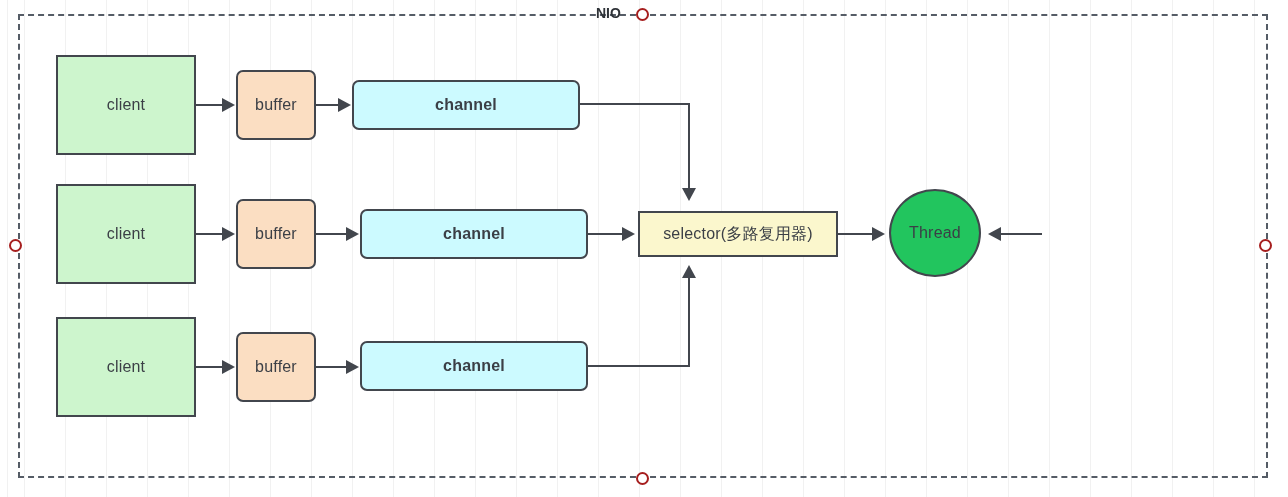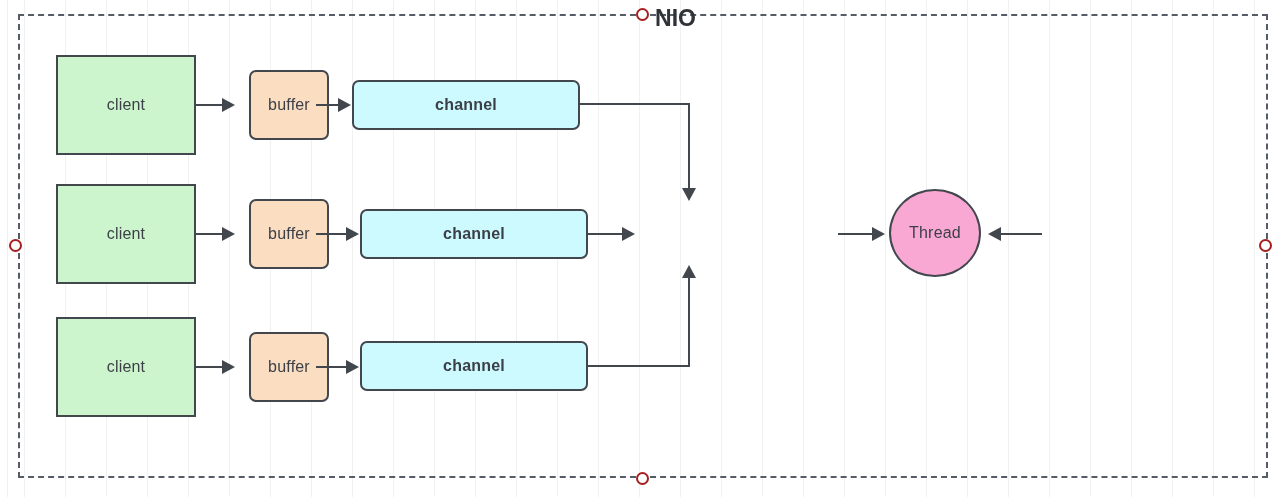--- a/index.html
+++ b/index.html
@@ -57,26 +57,26 @@
     display: flex;
     align-items: center;
     justify-content: center;
     color: #3b3f46;
     font-size: 16px;
     letter-spacing: .2px;
     text-align: center;
     line-height: 1.2;
   }
   .node.client   { background: #cdf5cd; border-radius: 0; }
-  .node.buffer   { background: #fbdec2; border-radius: 7px; margin-left: 13px; }
+  .node.buffer   { background: #fbdec2; border-radius: 7px; }
   .node.channel  { background: #ccfaff; border-radius: 7px; font-weight: bold; }
   .node.selector { background: #fbf7cd; border-radius: 0; font-size: 16px; }
   .node.server   { background: #fbcdcd; border-radius: 0; }
   .node.thread {
-    background: #f9a8d4;
+    background: #22c55e;
     border-radius: 50%;
   }
 
   
   .seg {
     position: absolute;
     background: #42464d;
   }
   .seg.h { height: 2px; }
   .seg.v { width: 2px; }
@@ -105,22 +105,22 @@
     border-left: 7px solid transparent;
     border-right: 7px solid transparent;
     border-bottom: 13px solid #42464d;
   }
 
   .diagram-title {
     position: absolute;
     left: 596px;
     top: 5px;
     width: 100px;
-    text-align: right;
-    font-size: 23px;
+    text-align: left;
+    font-size: 14px;
     font-weight: bold;
     color: #2f3338;
   }
 </style>
 </head>
 <body>
 
 <div id="canvas">
 
   <div class="grid"></div>
@@ -148,20 +148,21 @@
   <div class="node client" style="left:56px;  top:184px; width:140px; height:100px;">client</div>
   <div class="seg h" style="left:196px; top:233px; width:30px;"></div>
   <div class="arrow right" style="left:222px; top:227px;"></div>
   <div class="node buffer" style="left:236px; top:199px; width:80px;  height:70px;">buffer</div>
   <div class="seg h" style="left:316px; top:233px; width:34px;"></div>
   <div class="arrow right" style="left:346px; top:227px;"></div>
   <div class="node channel" style="left:360px; top:209px; width:228px; height:50px;">channel</div>
   <div class="seg h" style="left:588px; top:233px; width:36px;"></div>
   <div class="arrow right" style="left:622px; top:227px;"></div>
 
+  <div class="node selector" style="left:638px; top:211px; width:200px; height:46px;">selector(多路复用器)</div>
 
   <div class="seg h" style="left:838px; top:233px; width:38px;"></div>
   <div class="arrow right" style="left:872px; top:227px;"></div>
 
   <div class="node thread" style="left:889px; top:189px; width:92px; height:88px;">Thread</div>
 
   <div class="seg h" style="left:1000px; top:233px; width:42px;"></div>
   <div class="arrow left" style="left:988px;  top:227px;"></div>
 
 

